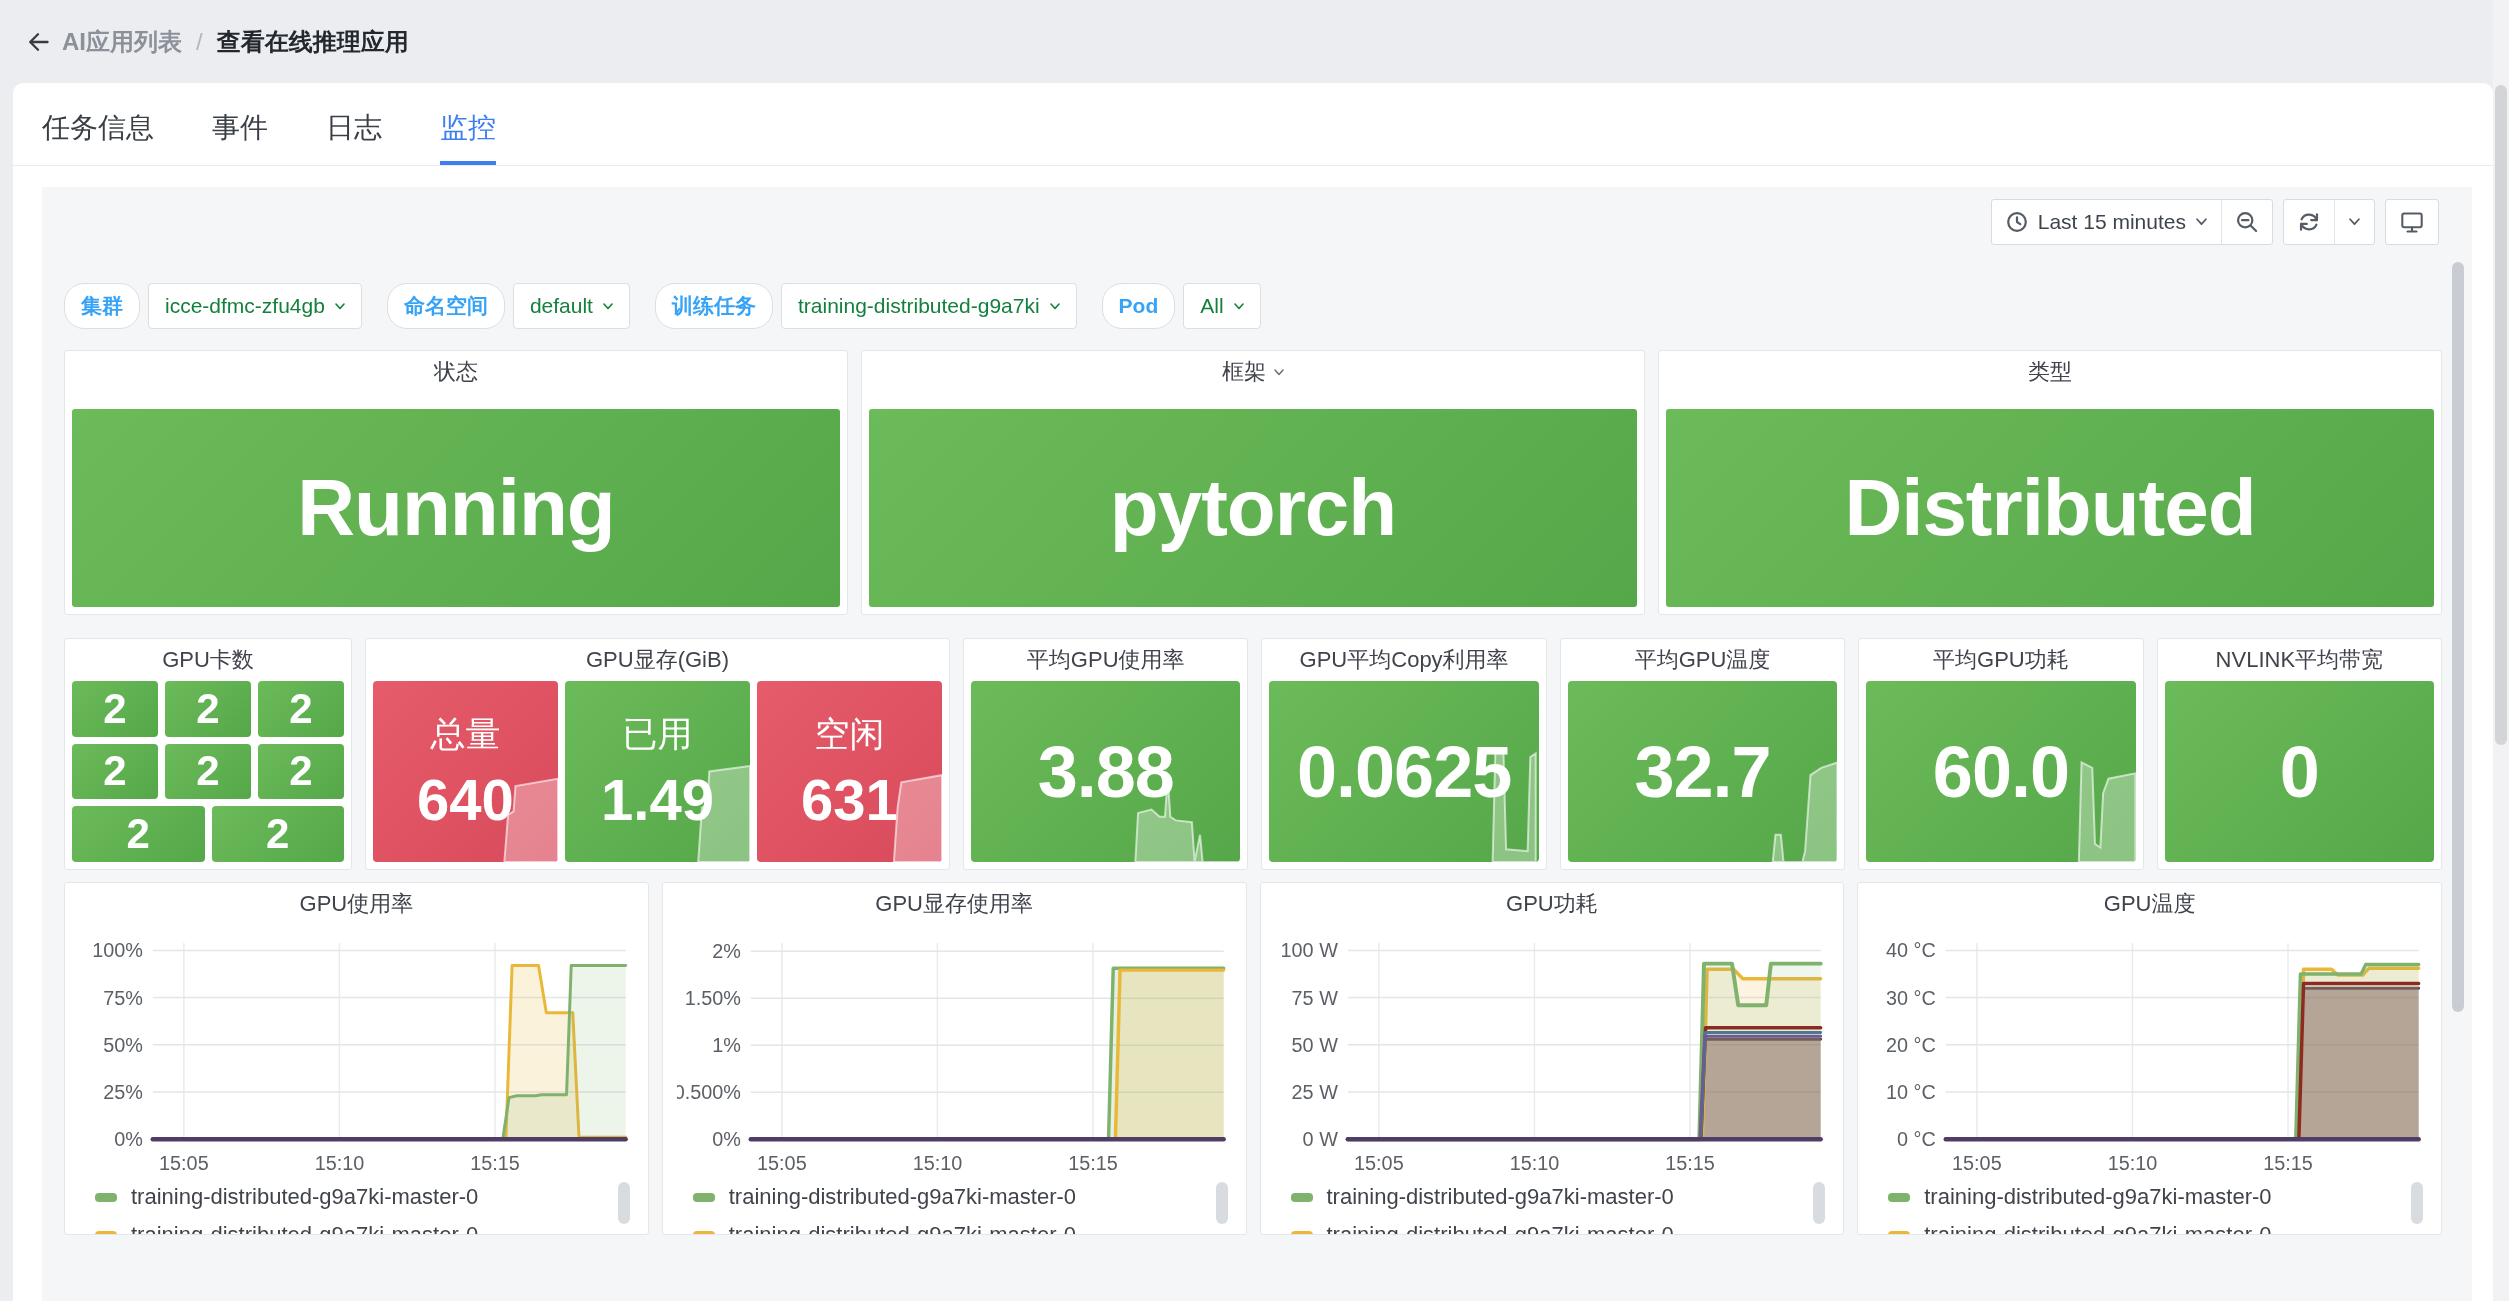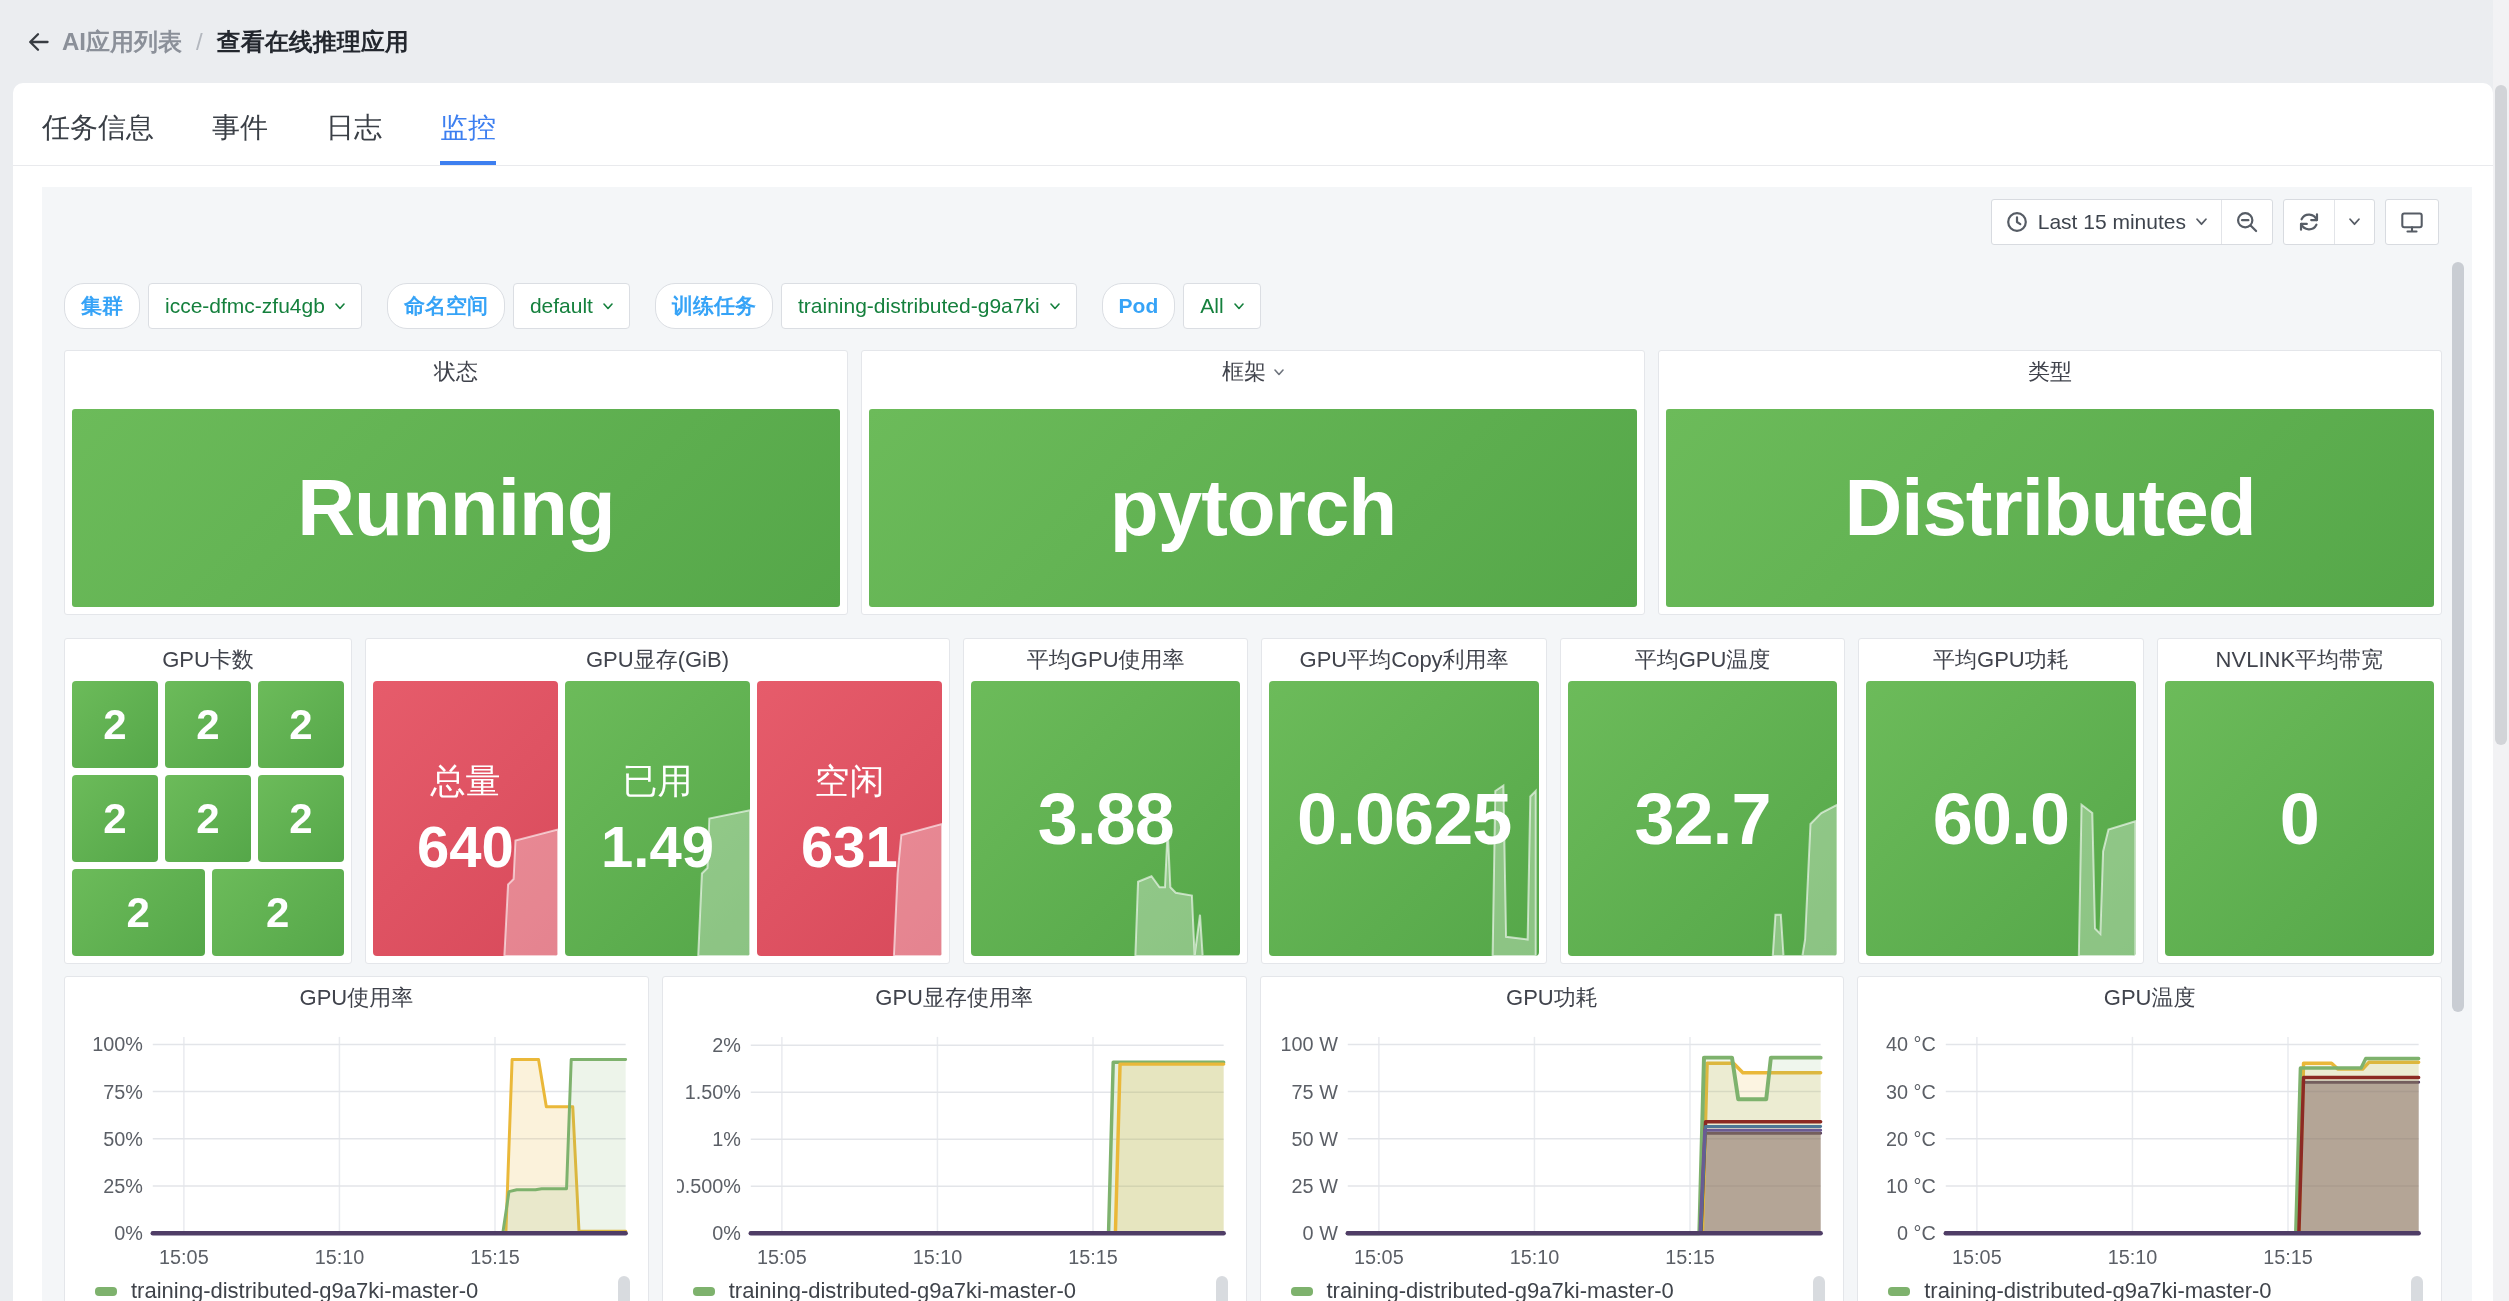--- a/index.html
+++ b/index.html
@@ -47,21 +47,21 @@
   .p-header { height:42px; display:flex; align-items:center; justify-content:center; gap:8px; font-size:22px; font-weight:500; color:#40434c; }
   .menu-chev { width:10px; height:7px; color:#6e747d; }
 
   
   .big-row { height:265px; margin-bottom:23px; }
   .big-panel { flex:1; display:flex; flex-direction:column; }
   .big-body { flex:1; margin:16px 7px 7px 7px; border-radius:3px; display:flex; align-items:center; justify-content:center; background:linear-gradient(135deg,#6cbb5a,#55a749); }
   .big-value { font-size:80px; font-weight:bold; color:#fff; letter-spacing:-1px; }
 
   
-  .stats-row { height:326px; margin-bottom:12px; }
+  .stats-row { height:232px; margin-bottom:12px; }
   .cards-panel { width:288px; display:flex; flex-direction:column; }
   .cards-body { flex:1; padding:0 7px 7px 7px; display:flex; flex-wrap:wrap; gap:7px; }
   .card-tile { width:calc((100% - 14px)/3); height:calc((100% - 14px)/3); border-radius:4px; background:linear-gradient(135deg,#6cbb5a,#55a749); display:flex; align-items:center; justify-content:center; font-size:42px; font-weight:bold; color:#fff; }
   .card-tile:nth-child(7), .card-tile:nth-child(8) { width:calc((100% - 7px)/2); }
 
   .mem-panel { width:585px; display:flex; flex-direction:column; }
   .mem-body { flex:1; padding:0 7px 7px 7px; display:flex; gap:7px; }
   .mem-tile { flex:1; border-radius:4px; position:relative; display:flex; flex-direction:column; align-items:center; justify-content:center; gap:8px; color:#fff; overflow:hidden; }
   .mem-tile.red { background:linear-gradient(135deg,#e65c6b,#d84a5b); }
   .mem-tile.green { background:linear-gradient(135deg,#6cbb5a,#55a749); }

